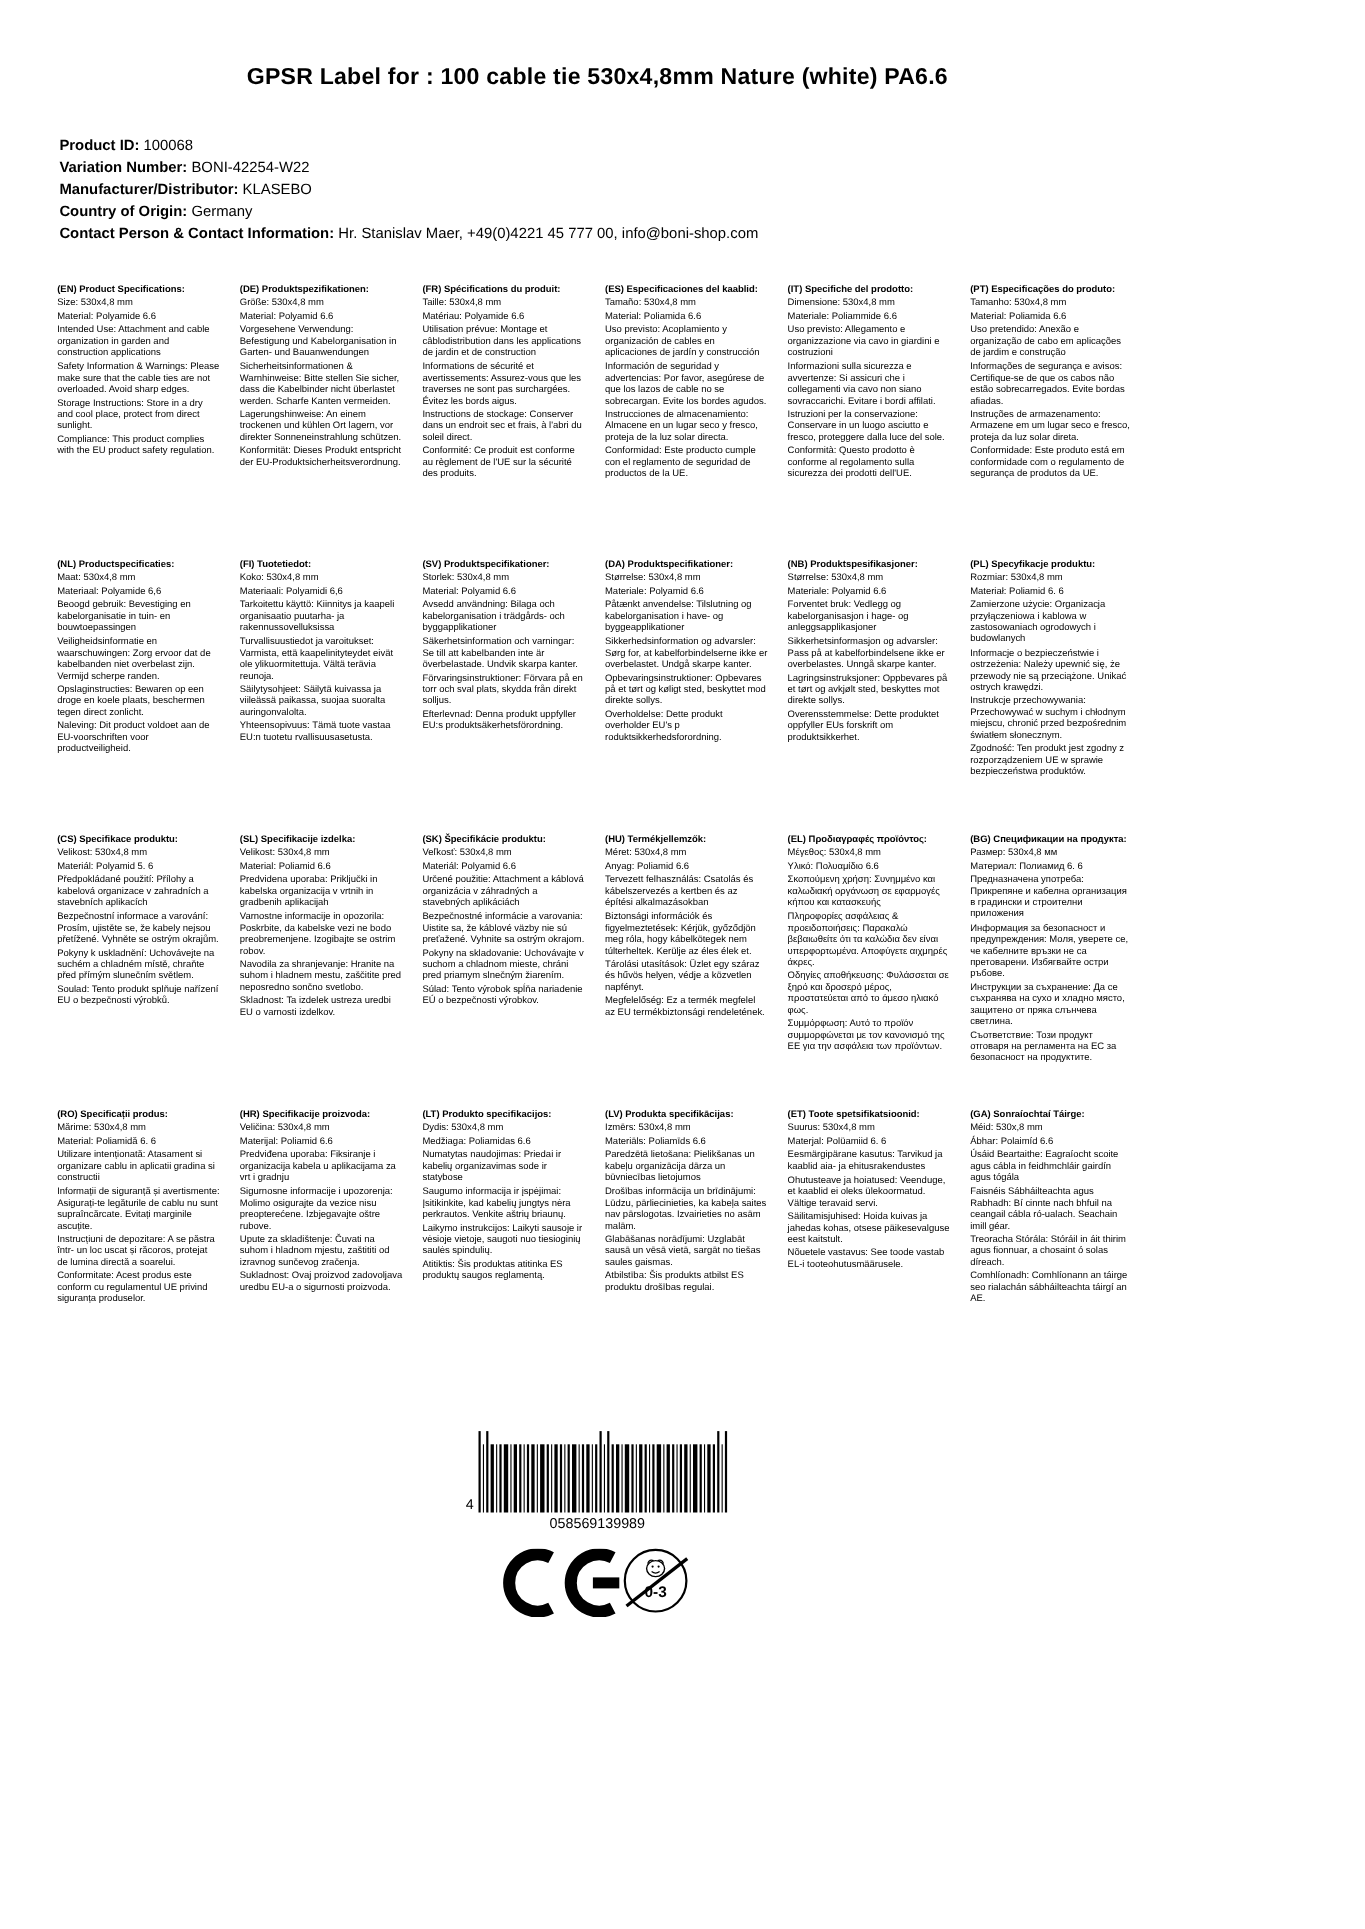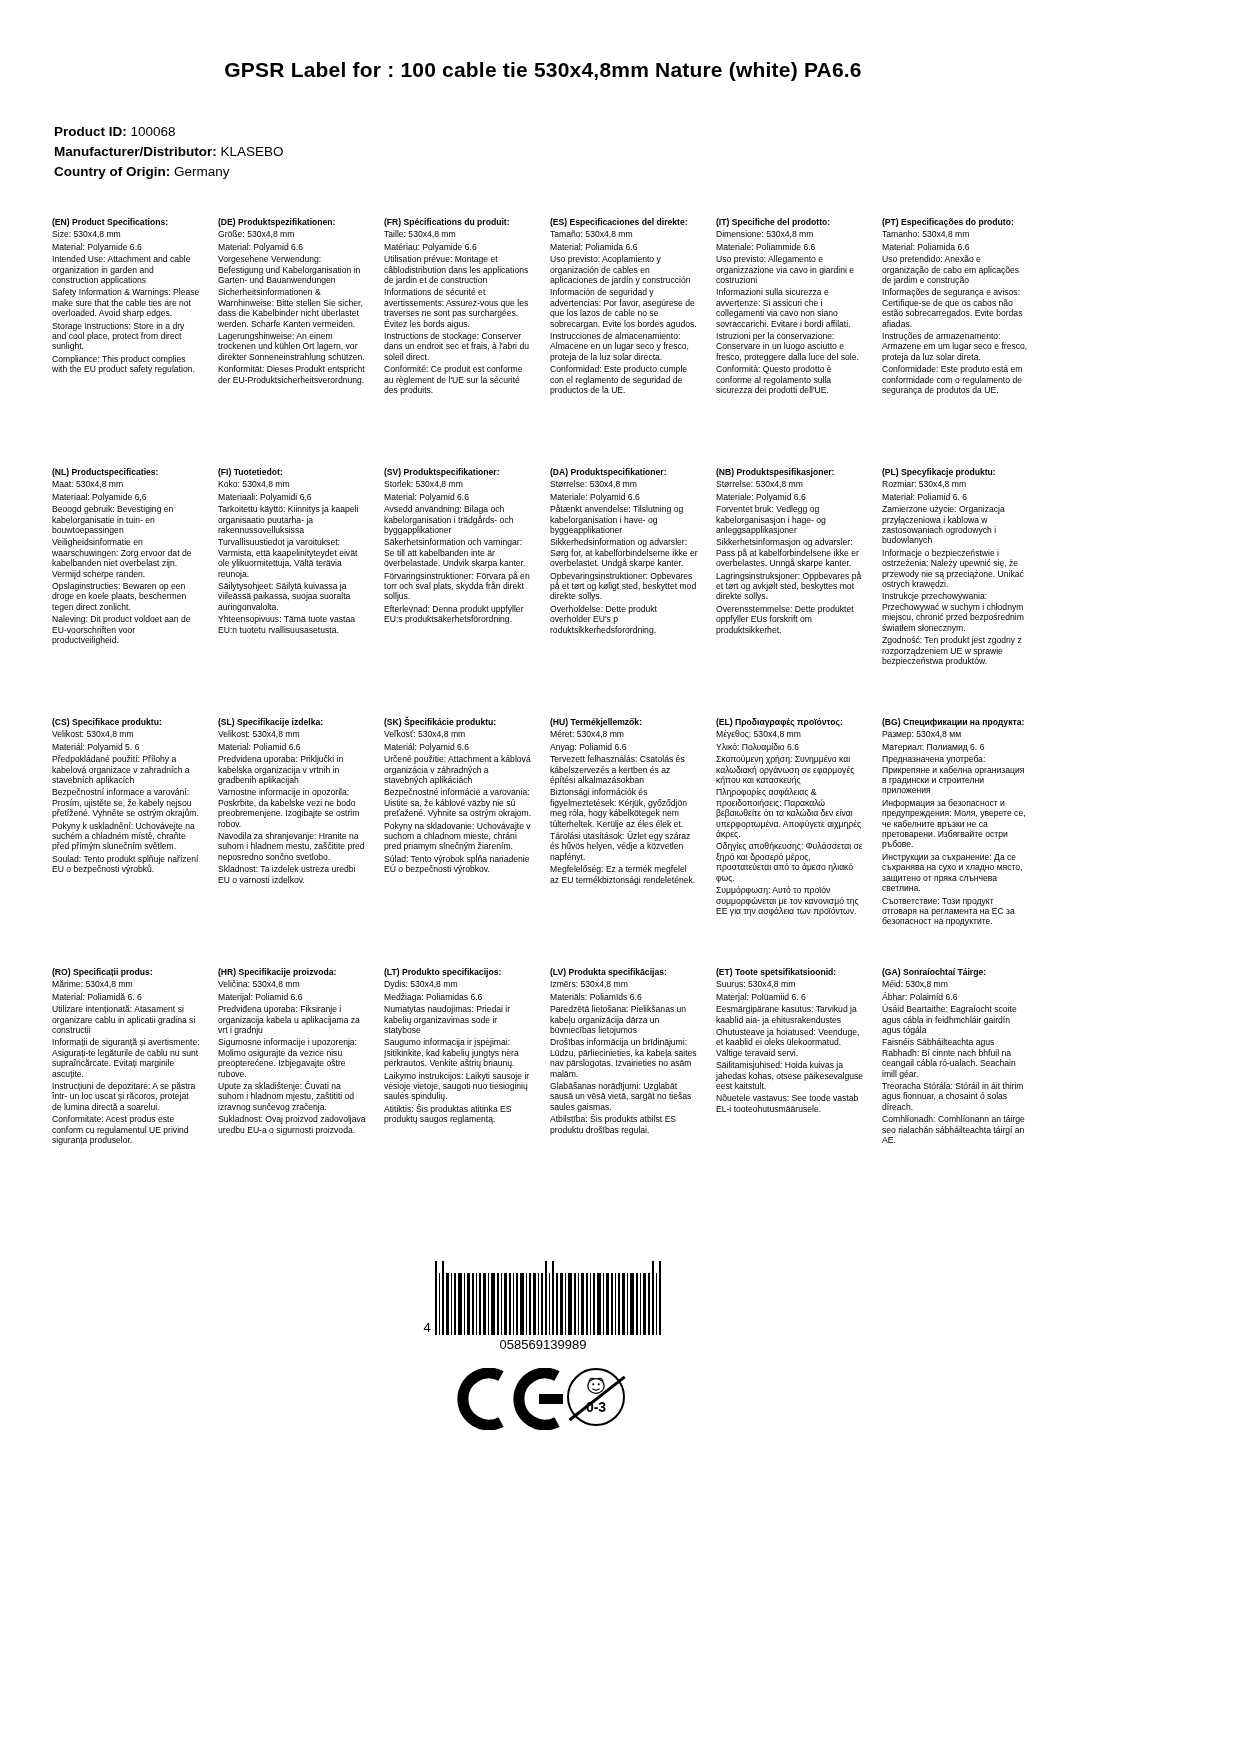--- a/index.html
+++ b/index.html
@@ -162,26 +162,34 @@
 <div class="page">
 
   <div class="doc-title">GPSR Label for : 100 cable tie 530x4,8mm Nature (white) PA6.6</div>
 
   <div class="meta">
     <div class="row">
       <span class="lbl">Product ID:</span>
       <span class="val">100068</span>
     </div>
     <div class="row">
+      <span class="lbl">Variation Number:</span>
+      <span class="val">BONI-42254-W22</span>
+    </div>
+    <div class="row">
       <span class="lbl">Manufacturer/Distributor:</span>
       <span class="val">KLASEBO</span>
     </div>
     <div class="row">
       <span class="lbl">Country of Origin:</span>
       <span class="val">Germany</span>
+    </div>
+    <div class="row">
+      <span class="lbl">Contact Person &amp; Contact Information:</span>
+      <span class="val">Hr. Stanislav Maer, +49(0)4221 45 777 00, info@boni-shop.com</span>
     </div>
   </div>
 
   <div class="grid">
 
     <div class="cell">
       <span class="head">(EN) Product Specifications:</span>
       <span class="line">Size: 530x4,8 mm</span>
       <span class="line">Material: Polyamide 6.6</span>
       <span class="line">Intended Use: Attachment and cable organization in garden and construction applications</span>
@@ -201,21 +209,21 @@
     <div class="cell">
       <span class="head">(FR) Spécifications du produit:</span>
       <span class="line">Taille: 530x4,8 mm</span>
       <span class="line">Matériau: Polyamide 6.6</span>
       <span class="line">Utilisation prévue: Montage et câblodistribution dans les applications de jardin et de construction</span>
       <span class="line">Informations de sécurité et avertissements: Assurez-vous que les traverses ne sont pas surchargées. Évitez les bords aigus.</span>
       <span class="line">Instructions de stockage: Conserver dans un endroit sec et frais, à l'abri du soleil direct.</span>
       <span class="line">Conformité: Ce produit est conforme au règlement de l'UE sur la sécurité des produits.</span>
     </div>
     <div class="cell">
-      <span class="head">(ES) Especificaciones del direkte:</span>
+      <span class="head">(ES) Especificaciones del kaablid:</span>
       <span class="line">Tamaño: 530x4,8 mm</span>
       <span class="line">Material: Poliamida 6.6</span>
       <span class="line">Uso previsto: Acoplamiento y organización de cables en aplicaciones de jardín y construcción</span>
       <span class="line">Información de seguridad y advertencias: Por favor, asegúrese de que los lazos de cable no se sobrecargan. Evite los bordes agudos.</span>
       <span class="line">Instrucciones de almacenamiento: Almacene en un lugar seco y fresco, proteja de la luz solar directa.</span>
       <span class="line">Conformidad: Este producto cumple con el reglamento de seguridad de productos de la UE.</span>
     </div>
     <div class="cell">
       <span class="head">(IT) Specifiche del prodotto:</span>
       <span class="line">Dimensione: 530x4,8 mm</span>

